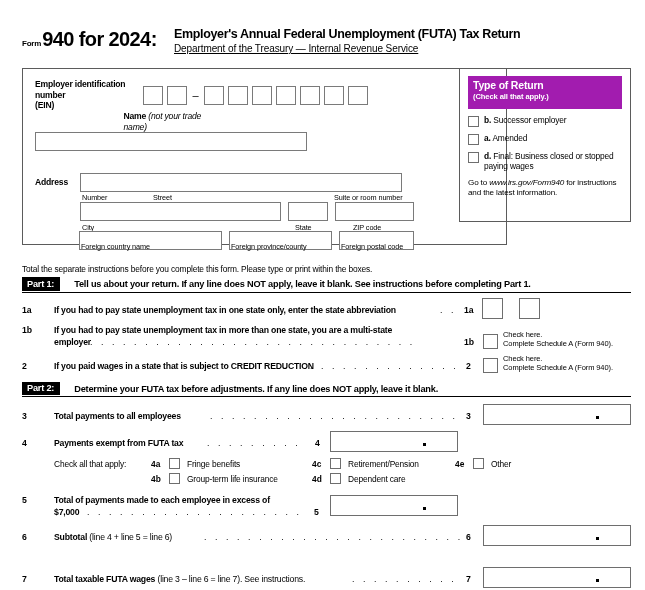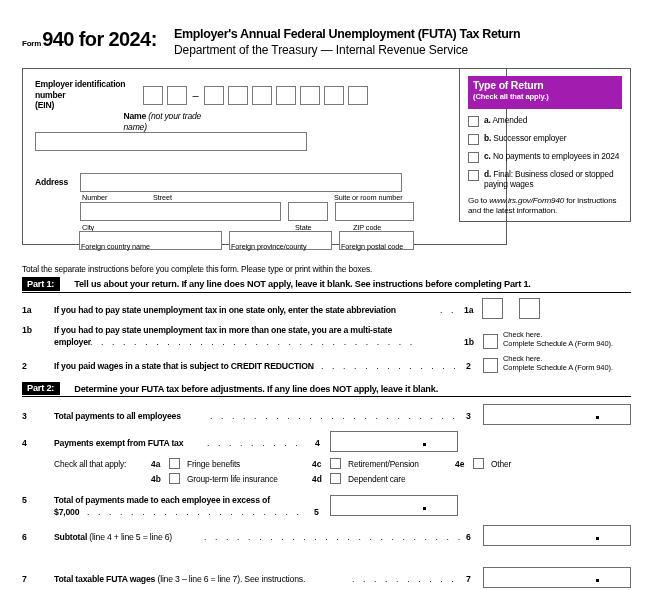--- a/index.html
+++ b/index.html
@@ -51,24 +51,25 @@
     top: 1px;
     text-align: left;
   }
   .hdr-title {
     font-size: 12.5px;
     font-weight: bold;
     letter-spacing: -0.35px;
     white-space: nowrap;
   }
   .hdr-sub {
-    font-size: 12px;
+    font-size: 10px;
     letter-spacing: -0.1px;
     margin-top: 2px;
     white-space: nowrap;
+    text-decoration: underline;
   }
   .hdr-right {
     position: absolute;
     right: 0;
     top: 0;
     text-align: center;
     width: 110px;
   }
   .omb-num {
     font-family: "DejaVu Sans Mono", monospace;
@@ -397,40 +398,33 @@
 
     <div class="tor-box">
       <div class="tor-head">
         <div class="tor-head-t">Type of Return</div>
         <div class="tor-head-s">(Check all that apply.)</div>
       </div>
 
       <div class="tor-item">
         <div class="cbx"></div>
         <div class="tor-txt">
+          <b>b.</b>
+          <span>Successor employer</span>
+        </div>
+      </div>
+
+      <div class="tor-item">
+        <div class="cbx"></div>
+        <div class="tor-txt">
           <b>a.</b>
           <span>Amended</span>
         </div>
       </div>
 
-      <div class="tor-item">
-        <div class="cbx"></div>
-        <div class="tor-txt">
-          <b>b.</b>
-          <span>Successor employer</span>
-        </div>
-      </div>
-
-      <div class="tor-item">
-        <div class="cbx"></div>
-        <div class="tor-txt">
-          <b>c.</b>
-          <span>No payments to employees in 2024</span>
-        </div>
-      </div>
 
       <div class="tor-item">
         <div class="cbx"></div>
         <div class="tor-txt">
           <b>d.</b>
           <span>Final: Business closed or stopped paying wages</span>
         </div>
       </div>
 
       <div class="tor-goto">

